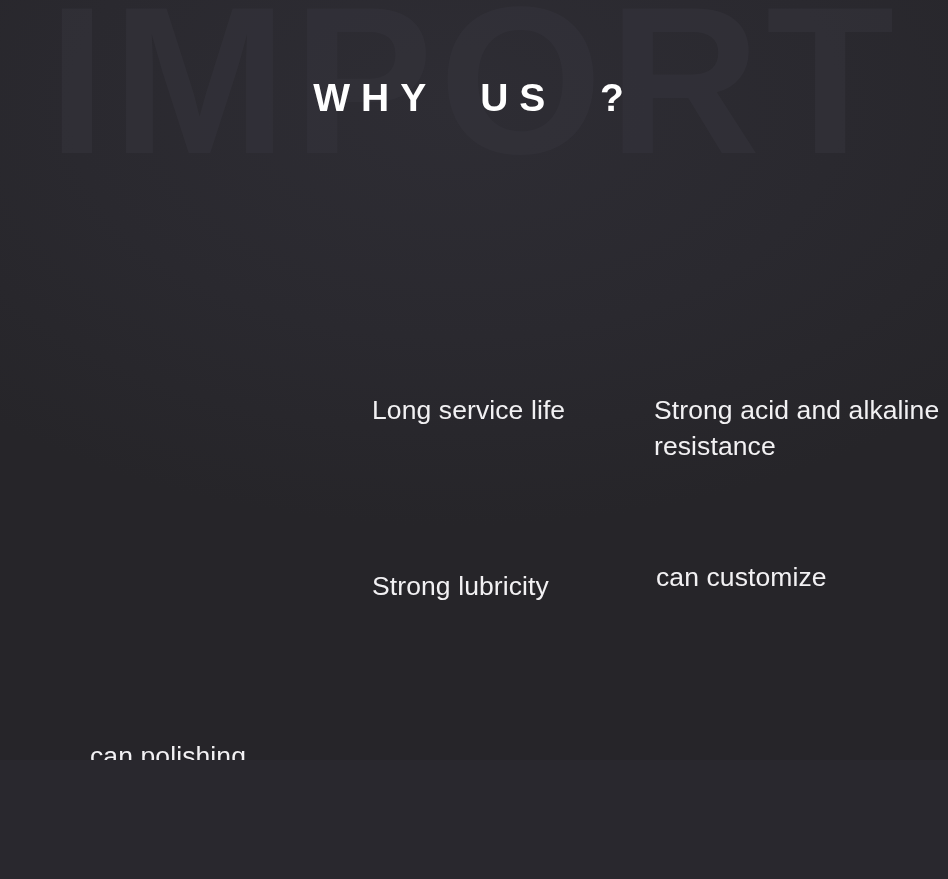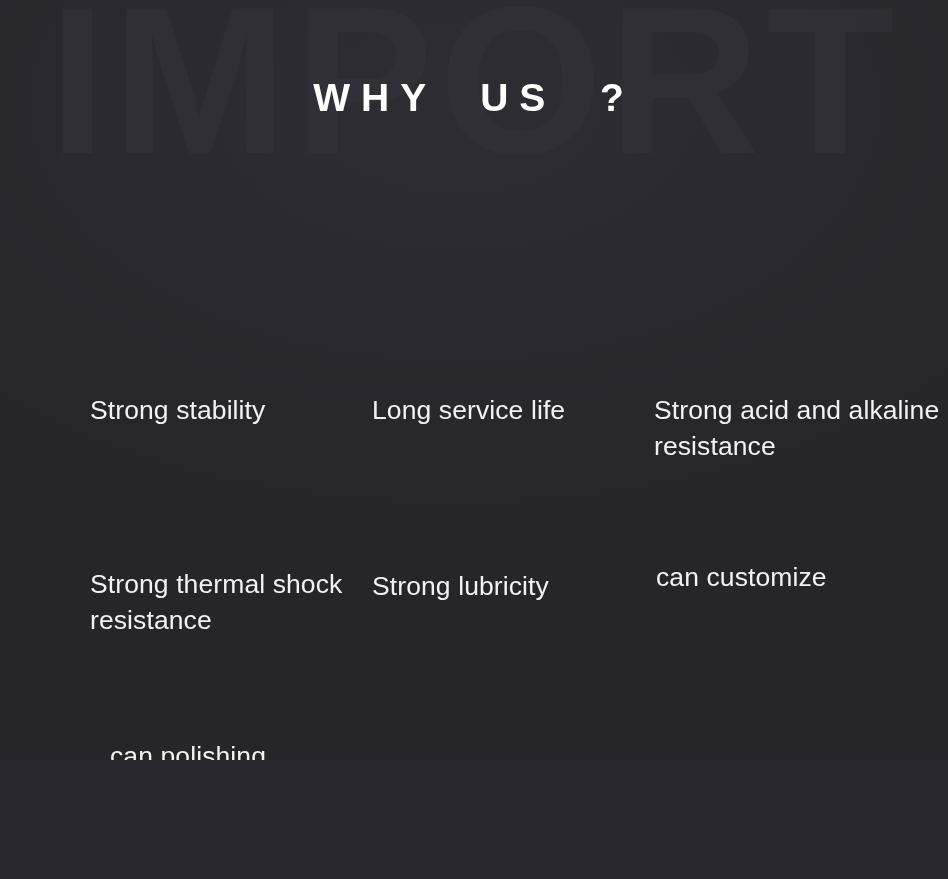--- a/index.html
+++ b/index.html
@@ -123,35 +123,33 @@
   }
 
   .f0 { left: 90px;  top: 62px;  width: 280px; }
   .f1 { left: 372px; top: 62px;  width: 270px; }
   .f2 { left: 654px; top: 62px;  width: 296px; }
 
   .f3 { left: 90px;  top: 236px; width: 280px; }
   .f4 { left: 372px; top: 229px; width: 270px; margin-top: 9px; }
   .f5 { left: 656px; top: 229px; width: 296px; }
 
-  .f6 { left: 90px;  top: 408px; width: 280px; margin-left: 20px; }
+  .f6 { left: 90px;  top: 408px; width: 280px; }
 </style>
 </head>
 <body>
 
 <div class="page">
 
   <div class="watermark">IMPORT</div>
 
   <div class="title">WHY  US  ?</div>
 
 
   <div class="features">
-    <div class="feature f0">Strong stability</div>
     <div class="feature f1">Long service life</div>
     <div class="feature f2">Strong acid and alkaline resistance</div>
-    <div class="feature f3">Strong thermal shock resistance</div>
     <div class="feature f4">Strong lubricity</div>
     <div class="feature f5">can customize</div>
     <div class="feature f6">can polishing</div>
   </div>
 
 </div>
 
 </body></html>

